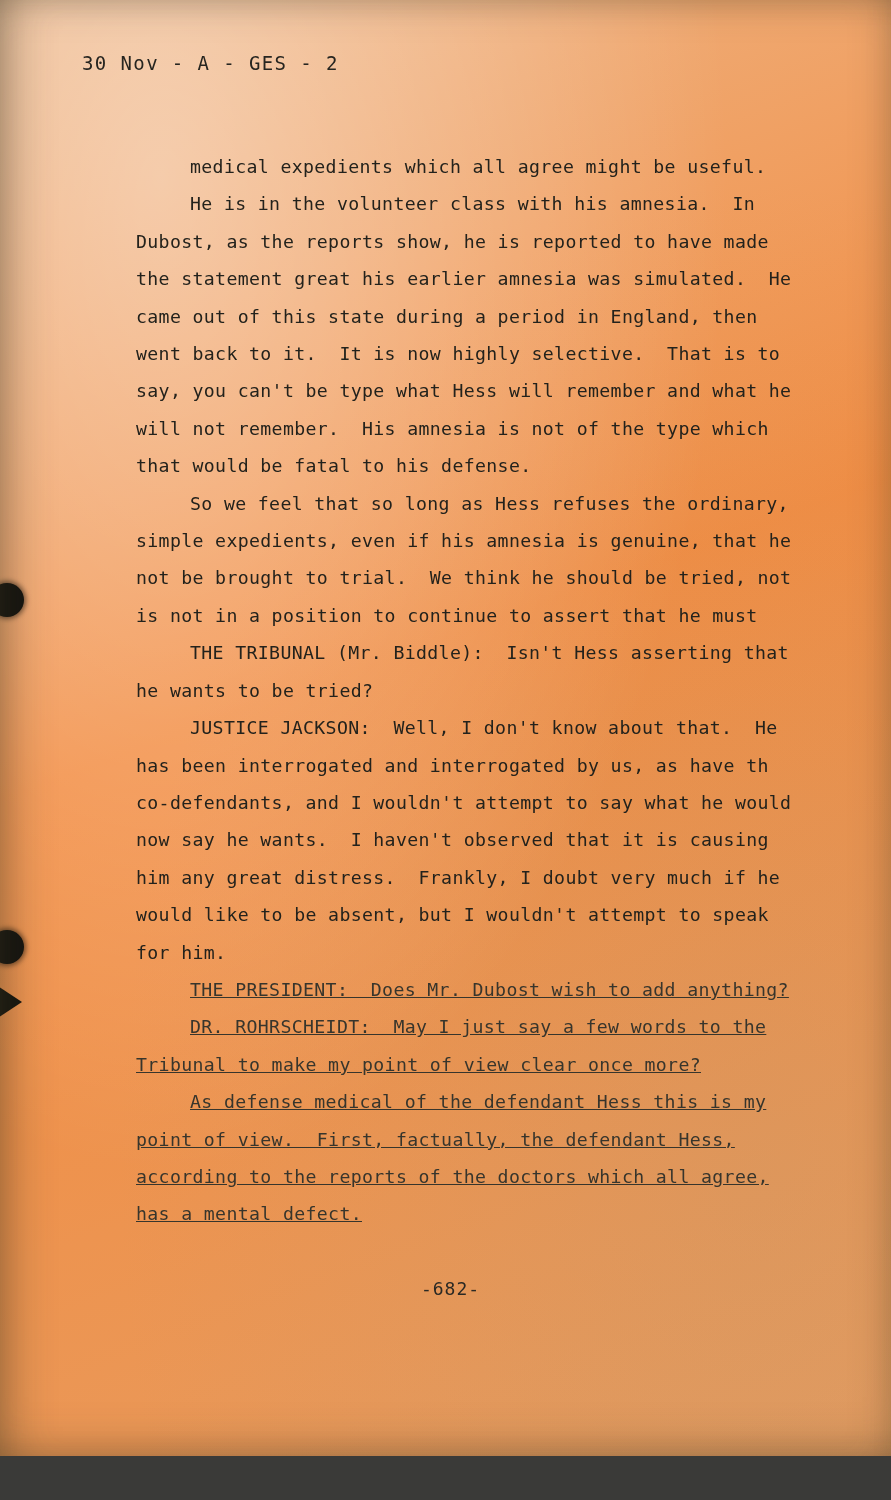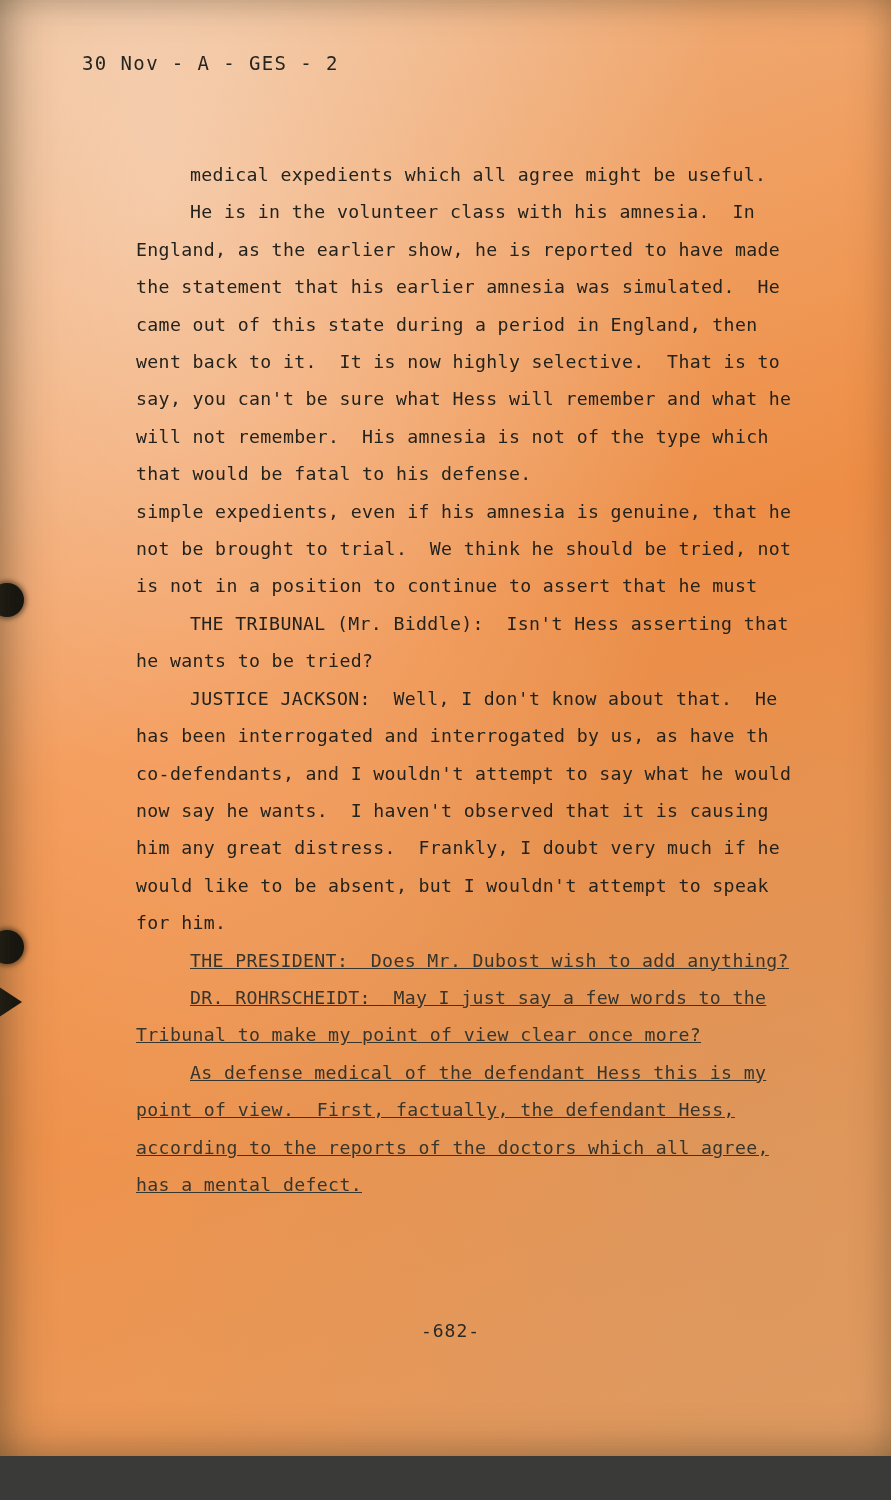--- a/index.html
+++ b/index.html
@@ -62,37 +62,37 @@
     position: absolute;
     top: 52px;
     left: 82px;
     font-size: 19px;
     letter-spacing: 1.4px;
     color: #262520;
   }
 
   .body {
     position: absolute;
-    top: 156px;
+    top: 148px;
     left: 136px;
     width: 690px;
   }
   .line {
     font-size: 18.2px;
     line-height: 37.4px;
     letter-spacing: 0.35px;
     white-space: pre;
     color: #23221c;
   }
   .line.indent { padding-left: 54px; }
   .line.faded { color: #37352c; text-decoration: underline; }
 
   .pagenum {
     position: absolute;
-    top: 1320px;
+    top: 1278px;
     left: 0;
     width: 891px;
     text-align: center;
     font-size: 18px;
     letter-spacing: 1px;
     color: #2a2924;
   }
   .pagenum span { padding-left: 10px; }
 </style>
 </head>
@@ -100,27 +100,28 @@
 
 <div class="page">
 
   <div class="paper-tint"></div>
 
   <div class="header">30 Nov - A - GES - 2</div>
 
   <div class="body">
       <div class="line indent">medical expedients which all agree might be useful.</div>
       <div class="line indent">He is in the volunteer class with his amnesia.  In</div>
-      <div class="line">England, as the earlier show, he is reported to have made</div>
-      <div class="line">the statement that his earlier amnesia was simulated.  He</div>
+      <div class="line">Dubost, as the reports show, he is reported to have made</div>
+      <div class="line">the statement great his earlier amnesia was simulated.  He</div>
       <div class="line">came out of this state during a period in England, then</div>
       <div class="line">went back to it.  It is now highly selective.  That is to</div>
-      <div class="line">say, you can't be sure what Hess will remember and what he</div>
+      <div class="line">say, you can't be type what Hess will remember and what he</div>
       <div class="line">will not remember.  His amnesia is not of the type which</div>
       <div class="line">that would be fatal to his defense.</div>
+      <div class="line indent">So we feel that so long as Hess refuses the ordinary,</div>
       <div class="line">simple expedients, even if his amnesia is genuine, that he</div>
       <div class="line">not be brought to trial.  We think he should be tried, not</div>
       <div class="line">is not in a position to continue to assert that he must</div>
       <div class="line indent">THE TRIBUNAL (Mr. Biddle):  Isn't Hess asserting that</div>
       <div class="line">he wants to be tried?</div>
       <div class="line indent">JUSTICE JACKSON:  Well, I don't know about that.  He</div>
       <div class="line">has been interrogated and interrogated by us, as have th</div>
       <div class="line">co-defendants, and I wouldn't attempt to say what he would</div>
       <div class="line">now say he wants.  I haven't observed that it is causing</div>
       <div class="line">him any great distress.  Frankly, I doubt very much if he</div>

